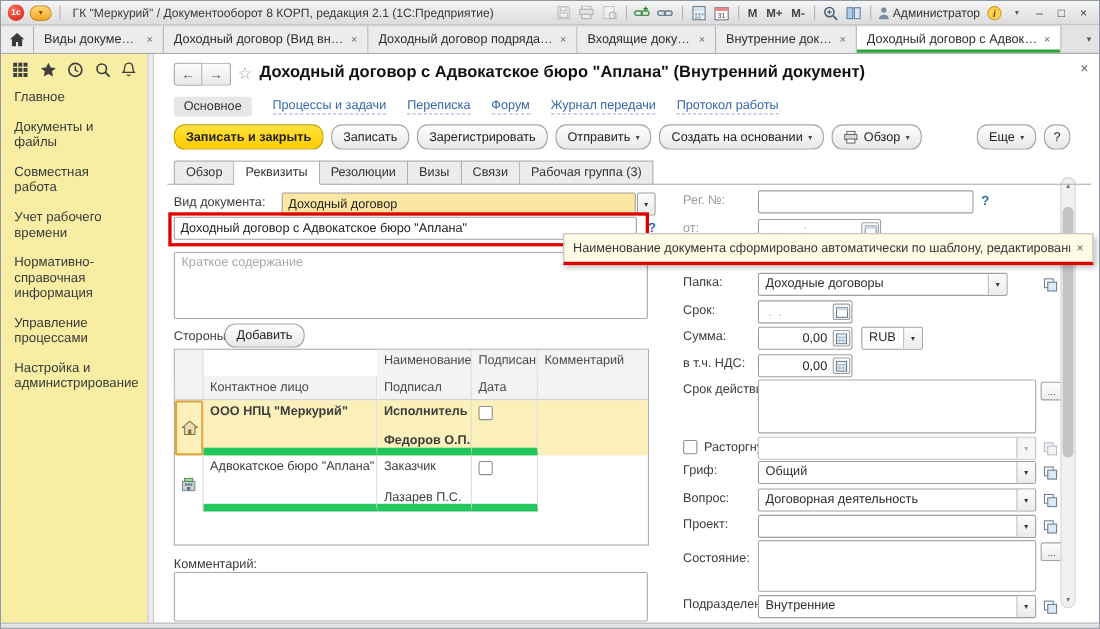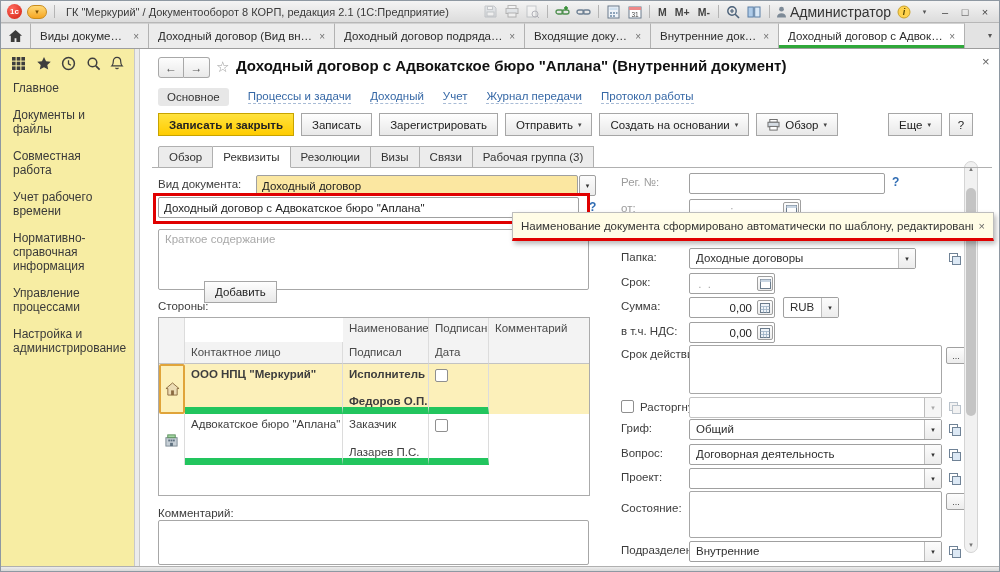--- a/index.html
+++ b/index.html
@@ -10,21 +10,21 @@
   
   .titlebar{position:absolute;left:0;top:0;width:100%;height:22px;background:linear-gradient(#f4f4f4,#dcdcdc);border-bottom:1px solid #b7b7b7;display:flex;align-items:center;padding:0 6px;gap:5px;font-size:11px;color:#3a3a3a}
   .logo1c{width:15px;height:15px;border-radius:50%;background:radial-gradient(circle at 35% 30%,#ff6a5e,#d21f10);color:#fff;font-size:8px;font-weight:bold;display:flex;align-items:center;justify-content:center}
   .mainmenu-btn{width:20px;height:14px;border-radius:7px;background:linear-gradient(#ffd977,#f5a623);border:1px solid #c98c1e;color:#7a4d00;font-size:7px;display:flex;align-items:center;justify-content:center}
   .tb-title{margin-left:4px;white-space:nowrap;overflow:hidden}
   .tb-right{margin-left:auto;display:flex;align-items:center;gap:4px}
   .tb-ic{width:17px;height:16px;display:inline-flex;align-items:center;justify-content:center}
   .dim{opacity:.4}
   .tb-sep{width:1px;height:13px;background:#b5b5b5;margin:0 2px}
   .mem{font-weight:bold;color:#444;font-size:10.5px;padding:0 2px}
-  .userlbl{font-size:14px;color:#333;display:flex;align-items:center;gap:3px}
+  .userlbl{font-size:11px;color:#333;display:flex;align-items:center;gap:3px}
   .winctl{font-size:11px;color:#444;width:16px;text-align:center}
 
   
   .tabbar{position:absolute;left:0;top:22px;width:100%;height:26px;background:#e3e3e3;border-bottom:1px solid #9d9d9d;display:flex;align-items:stretch}
   .tab{display:flex;align-items:center;gap:6px;padding:0 9px;border-right:1px solid #b2b2b2;border-top:1px solid #d2d2d2;background:#ececec;color:#2c2c2c;white-space:nowrap;overflow:hidden;position:relative;z-index:1;font-size:11.5px}
   .tab .tx{overflow:hidden;text-overflow:ellipsis}
   .tab .x{color:#707070;font-size:10px;flex:0 0 auto}
   .tab.home{flex:0 0 30px;justify-content:center;padding:0}
   .tab.active{background:#fff;box-shadow:inset 0 -3px 0 #2fa83a;z-index:2}
   .tab-overflow{margin-left:auto;flex:0 0 18px;display:flex;align-items:center;justify-content:center;color:#555;font-size:8px}
@@ -44,21 +44,21 @@
   .navbtn:last-child{border-radius:0 3px 3px 0;border-left:none}
   .fav-star{position:absolute;left:76px;top:9px;font-size:15px;color:#9a9a9a}
   .doc-title{position:absolute;left:96px;top:8px;font-size:15px;font-weight:bold;color:#111;white-space:nowrap}
   .main-close{position:absolute;left:842px;top:5px;font-size:13px;color:#666}
   
   .navlinks{position:absolute;left:18px;top:39px;display:flex;align-items:center;gap:19px}
   .nl-active{background:#e7e7e7;border-radius:3px;padding:3px 9px;color:#333}
   .nl{color:#3668a6;border-bottom:1px dashed #a9bcd6;padding-bottom:1px}
   
   .cmdbar{position:absolute;left:18px;top:64px;display:flex;gap:7px}
-  .btn{display:inline-flex;align-items:center;gap:5px;height:23px;padding:0 10px;background:linear-gradient(#fefefe,#e8e8e8);border:1px solid #a6a6a6;border-radius:0;font-size:11.5px;color:#222;white-space:nowrap}
+  .btn{display:inline-flex;align-items:center;gap:5px;height:23px;padding:0 10px;background:linear-gradient(#fefefe,#e8e8e8);border:1px solid #a6a6a6;border-radius:10px;font-size:11.5px;color:#222;white-space:nowrap}
   .btn .ar{font-size:7px;color:#444}
   .btn-primary{background:linear-gradient(#ffe23e,#fc0);border-color:#c7a300;font-weight:bold}
   .cmd-right{position:absolute;right:28px;top:64px;display:flex;gap:7px}
   .btn.q{width:24px;justify-content:center;padding:0}
   
   .ptline{position:absolute;left:12px;top:118px;width:840px;border-top:1px solid #b0b0b0;z-index:1}
   .pagetabs{position:absolute;left:18px;top:97px;display:flex;z-index:2}
   .ptab{height:22px;display:flex;align-items:center;padding:0 10px;background:#ececec;border:1px solid #b0b0b0;border-left:none;color:#333}
   .ptab:first-child{border-left:1px solid #b0b0b0;border-radius:2px 0 0 0}
   .ptab.active{background:#fff;border-bottom:1px solid #fff;font-weight:normal}
@@ -303,22 +303,22 @@
       <span class="navbtn">←</span>
       <span class="navbtn">→</span>
     </div>
     <span class="fav-star">☆</span>
     <div class="doc-title">Доходный договор с Адвокатское бюро "Аплана" (Внутренний документ)</div>
     <span class="main-close">×</span>
 
     <div class="navlinks">
       <span class="nl-active">Основное</span>
       <span class="nl">Процессы и задачи</span>
-      <span class="nl">Доходный</span>
-      <span class="nl">Учет</span>
+      <span class="nl">Переписка</span>
+      <span class="nl">Форум</span>
       <span class="nl">Журнал передачи</span>
       <span class="nl">Протокол работы</span>
     </div>
 
     <div class="cmdbar">
       <span class="btn btn-primary">
           <span>Записать и закрыть</span>
         </span>
       <span class="btn">
           <span>Записать</span>
@@ -366,21 +366,21 @@
     <input class="inp" style="left: 116px; top: 126px; width: 322px; background: rgb(251, 231, 161);" readonly="" value="Доходный договор">
     <span class="sqbtn" style="left:439px;top:126px">▾</span>
 
     <div class="redbox"></div>
     <input class="inp" style="left: 18px; top: 148px; width: 421px;" readonly="" value="Доходный договор с Адвокатское бюро &quot;Аплана&quot;">
     <span class="qmark" style="left:449px;top:151px">?</span>
 
     <textarea class="txa" style="left: 18px; top: 180px; width: 431px; height: 61px;" placeholder="Краткое содержание"></textarea>
 
     <span class="lb" style="left:18px;top:251px">Стороны:</span>
-    <span class="btn" style="position:absolute;left:64px;top:232px;height:22px">
+    <span class="btn" style="position:absolute;left:64px;top:245px;height:22px">
         <span>Добавить</span>
       </span>
 
     <div class="ptable">
       <div class="tc th iconcell" style="grid-row:1/3;grid-column:1"></div>
       <div class="tc th" style="grid-row:1;grid-column:3">Наименование</div>
       <div class="tc th" style="grid-row:1;grid-column:4">Подписан</div>
       <div class="tc th last bb" style="grid-row:1/3;grid-column:5">Комментарий</div>
       <div class="tc th bb" style="grid-row:2;grid-column:2">Контактное лицо</div>
       <div class="tc th bb" style="grid-row:2;grid-column:3">Подписал</div>

